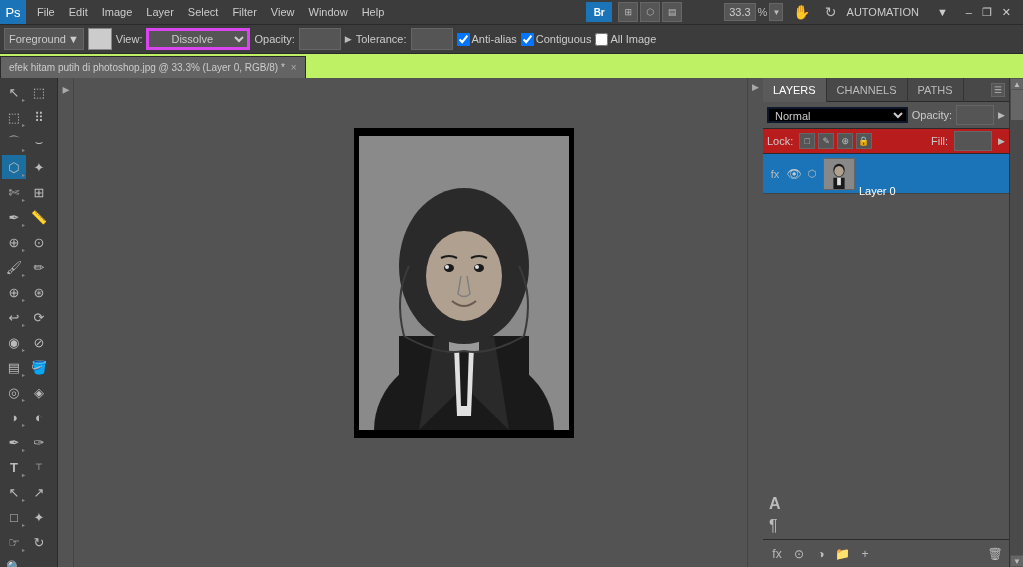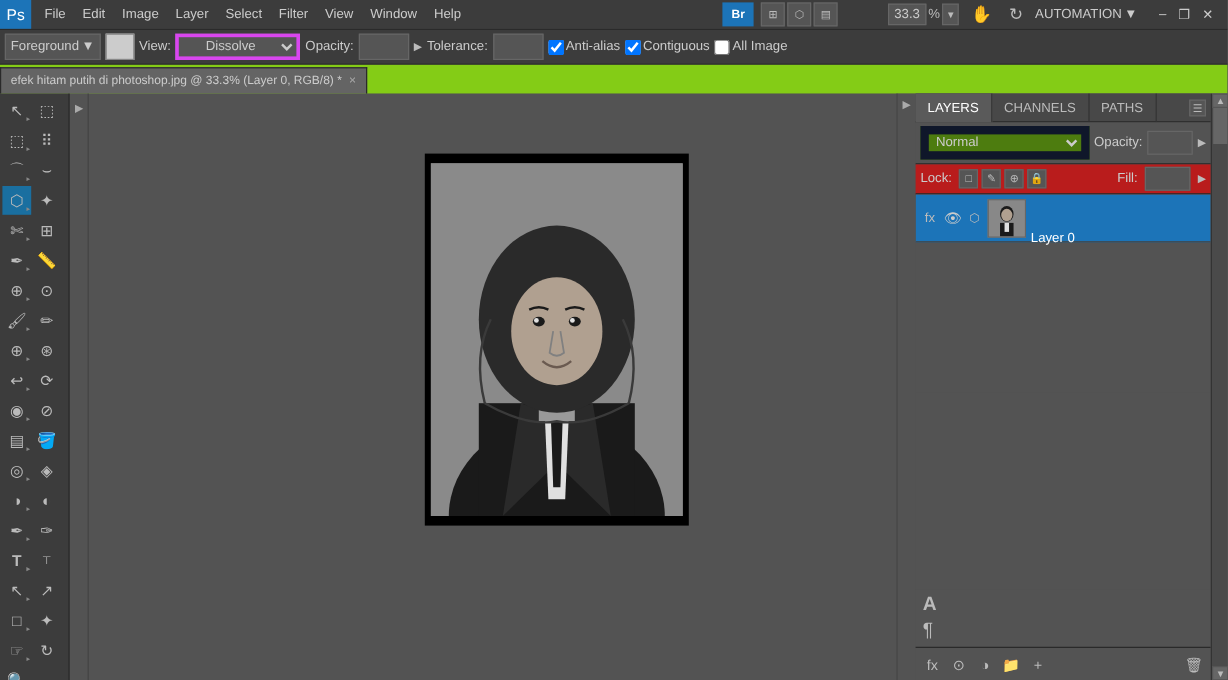--- a/index.html
+++ b/index.html
@@ -38,21 +38,21 @@
     .toolbar-label { color: #ccc; font-size: 11px; }
     .toolbar-input {
       background: #555; border: 1px solid #666; color: #ccc; height: 22px; width: 42px;
       font-size: 11px; text-align: center;
     }
     .toolbar-checkbox-label { color: #ccc; font-size: 11px; display: flex; align-items: center; gap: 2px; }
     .toolbar-checkbox-label input { margin: 0; }
 
     
     #tab-bar {
-      width: 100%; height: 24px; background: #84cc16; display: flex; align-items: flex-end;
+      width: 100%; height: 24px; background: #bef264; display: flex; align-items: flex-end;
     }
     .tab {
       height: 22px; background: #535353; border: 1px solid #2a2a2a; border-bottom: none;
       color: #ccc; padding: 0 8px; display: flex; align-items: center; gap: 6px;
       font-size: 11px; cursor: pointer;
     }
     .tab.active { background: #646464; }
     .tab-close { color: #aaa; cursor: pointer; font-size: 10px; }
 
     
@@ -78,21 +78,21 @@
     .panel-tab-options {
       margin-left: auto; display: flex; align-items: center; padding-right: 4px;
     }
 
     
     #blend-row {
       display: flex; align-items: center; background: #535353; padding: 3px 4px; gap: 4px;
       border-bottom: 1px solid #2a2a2a;
     }
     .blend-select {
-      background: #4d7c0f; border: 7px solid #0f172a; color: #ccc; height: 28px; font-size: 11px;
+      background: #000000; border: 2px solid #0f172a; color: #ccc; height: 16px; font-size: 11px;
       flex: 1; padding: 0 2px;
     }
     .opacity-label { color: #ccc; font-size: 11px; }
     .opacity-input {
       background: #555; border: 1px solid #666; color: #ccc; height: 20px; width: 38px;
       font-size: 11px; text-align: center;
     }
     .opacity-arrow { color: #bbb; font-size: 9px; cursor: pointer; }
 
     
@@ -201,21 +201,21 @@
     <div style="display:flex;align-items:center;gap:2px;margin-left:36px;">
       <div style="background:#555;border:1px solid #666;color:#ccc;height:18px;padding:0 4px;display:flex;align-items:center;font-size:11px;">33.3</div>
       <div style="color:#bbb;font-size:11px;">%</div>
       <div style="width:14px;height:18px;background:#555;border:1px solid #666;display:flex;align-items:center;justify-content:center;color:#bbb;font-size:8px;cursor:pointer;">▼</div>
     </div>
 
     <div style="color:#bbb;font-size:14px;cursor:pointer;padding:0 4px;">✋</div>
 
     <div style="color:#bbb;font-size:14px;cursor:pointer;padding:0 4px;">↻</div>
 
-    <div style="display:flex;align-items:center;gap:2px;color:#ccc;font-size:11px;cursor:pointer;">
+    <div style="display:flex;align-items:center;gap:18px;color:#ccc;font-size:11px;cursor:pointer;">
       <span>AUTOMATION</span>
       <span>▼</span>
     </div>
 
     <div style="display:flex;align-items:center;gap:2px;margin-left:8px;">
       <div style="color:#ccc;font-size:11px;cursor:pointer;padding:0 4px;">–</div>
       <div style="color:#ccc;font-size:11px;cursor:pointer;padding:0 4px;">❐</div>
       <div style="color:#ccc;font-size:11px;cursor:pointer;padding:0 4px;">✕</div>
     </div>
   </div>

